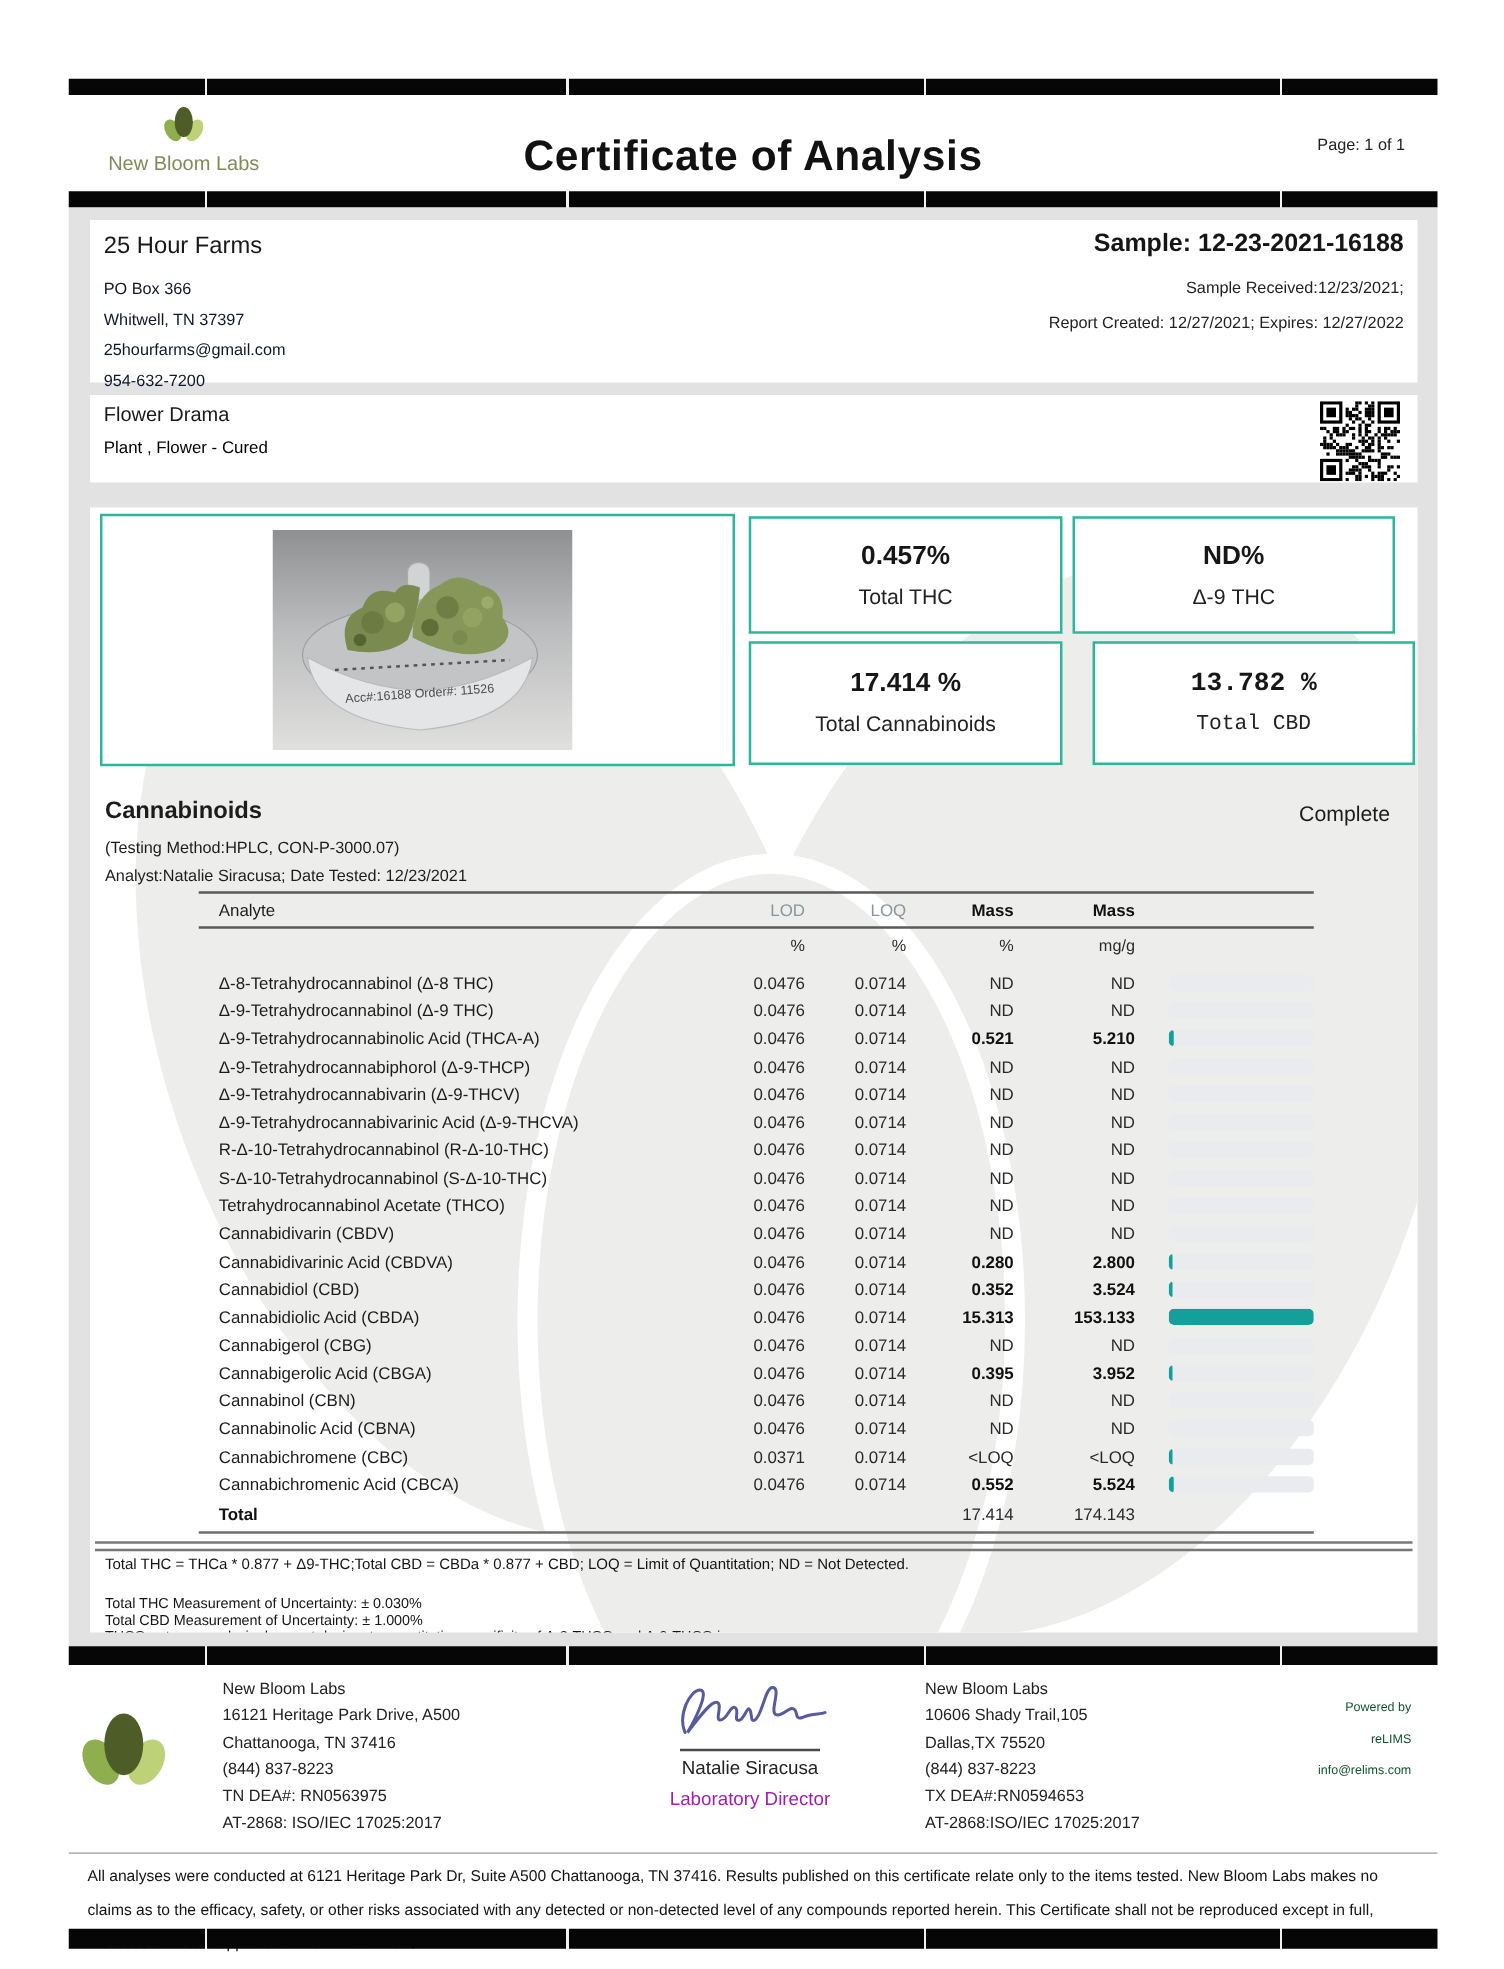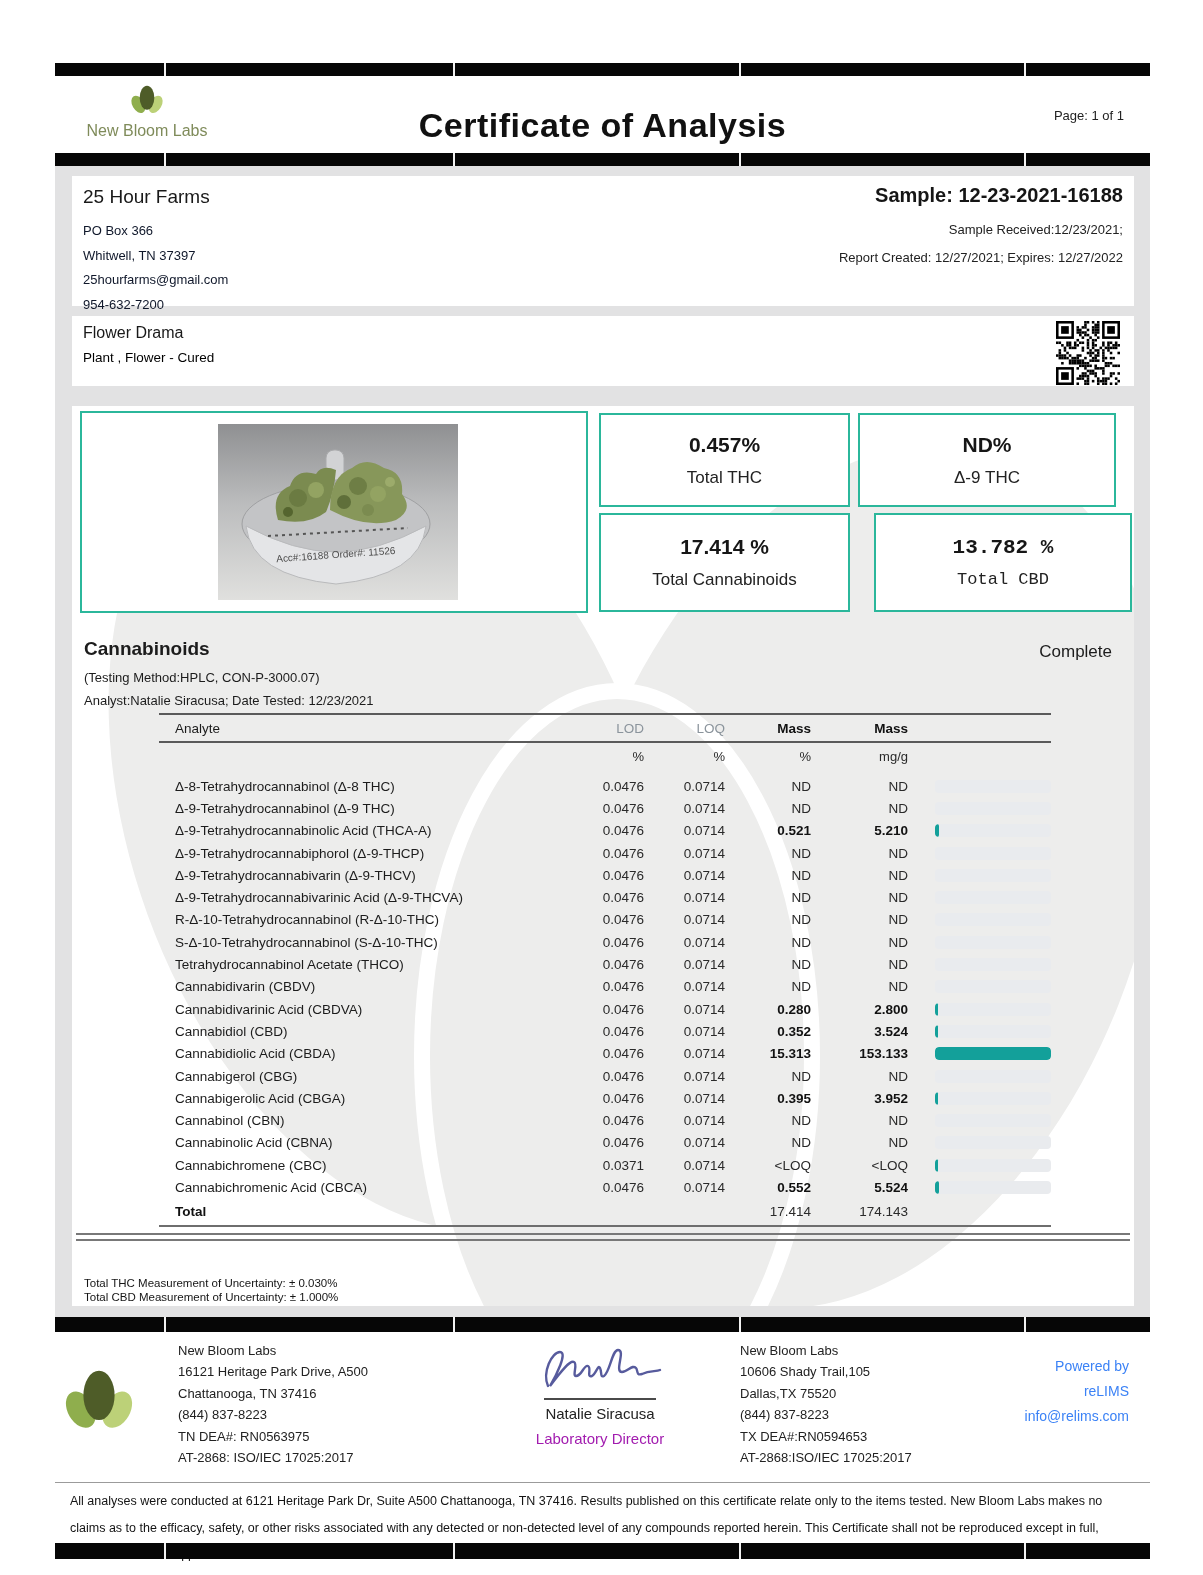--- a/index.html
+++ b/index.html
@@ -68,21 +68,21 @@
   .fn-lines{position:absolute;left:12px;top:871px;font-size:11.5px;line-height:13.5px;color:#151515;z-index:1;}
   
   .f-logo{position:absolute;left:60px;top:1358px;}
   .f-addr{position:absolute;top:1340px;font-size:13px;line-height:21.4px;color:#222;}
   #f-addr-left{left:178px;}
   #f-addr-right{left:740px;}
   .sig-block{position:absolute;left:500px;top:1342px;width:200px;text-align:center;}
   .sig-line{width:112px;margin:0 auto;border-top:2px solid #4a4a4a;}
   .sig-name{font-size:15px;margin-top:5px;color:#222;}
   .sig-role{font-size:15px;margin-top:8px;color:#a21caf;}
-  .powered{position:absolute;right:74px;top:1354px;text-align:right;font-size:14px;line-height:25px;color:#3b82f6;}
+  .powered{position:absolute;right:74px;top:1354px;text-align:right;font-size:10px;line-height:25px;color:#14532d;}
   .divider{position:absolute;left:55px;top:1482px;width:1095px;height:1px;background:#9b9b9b;}
   .disclaimer{position:absolute;left:70px;top:1488px;width:1062px;font-size:12.5px;line-height:26.5px;color:#141414;}
 </style>
 </head>
 <body>
 
 <div class="page">
 
   <div class="black-bar" style="top:63px;height:13px;"></div>
 
@@ -644,20 +644,21 @@
         <div></div>
           <div></div>
         <div class="c-num">17.414</div>
         <div class="c-num">174.143</div>
         <div></div>
           <div></div>
       </div>
     </div>
 
     <div class="dbl-line"></div>
+    <div class="fn-defs">Total THC = THCa * 0.877 + Δ9-THC;Total CBD = CBDa * 0.877 + CBD; LOQ = Limit of Quantitation; ND = Not Detected.</div>
     <div class="fn-lines">
       <div>Total THC Measurement of Uncertainty: ± 0.030%</div>
       <div>Total CBD Measurement of Uncertainty: ± 1.000%</div>
       <div>THCO potency analysis does not designate quantitative specificity of Δ-8-THCO and Δ-9-THCO isomers</div>
     </div>
   </div>
 
   <div class="black-bar" style="top:1317px;height:15px;"></div>
 
   <svg class="f-logo" width="78" height="80" viewBox="0 0 60 56">

